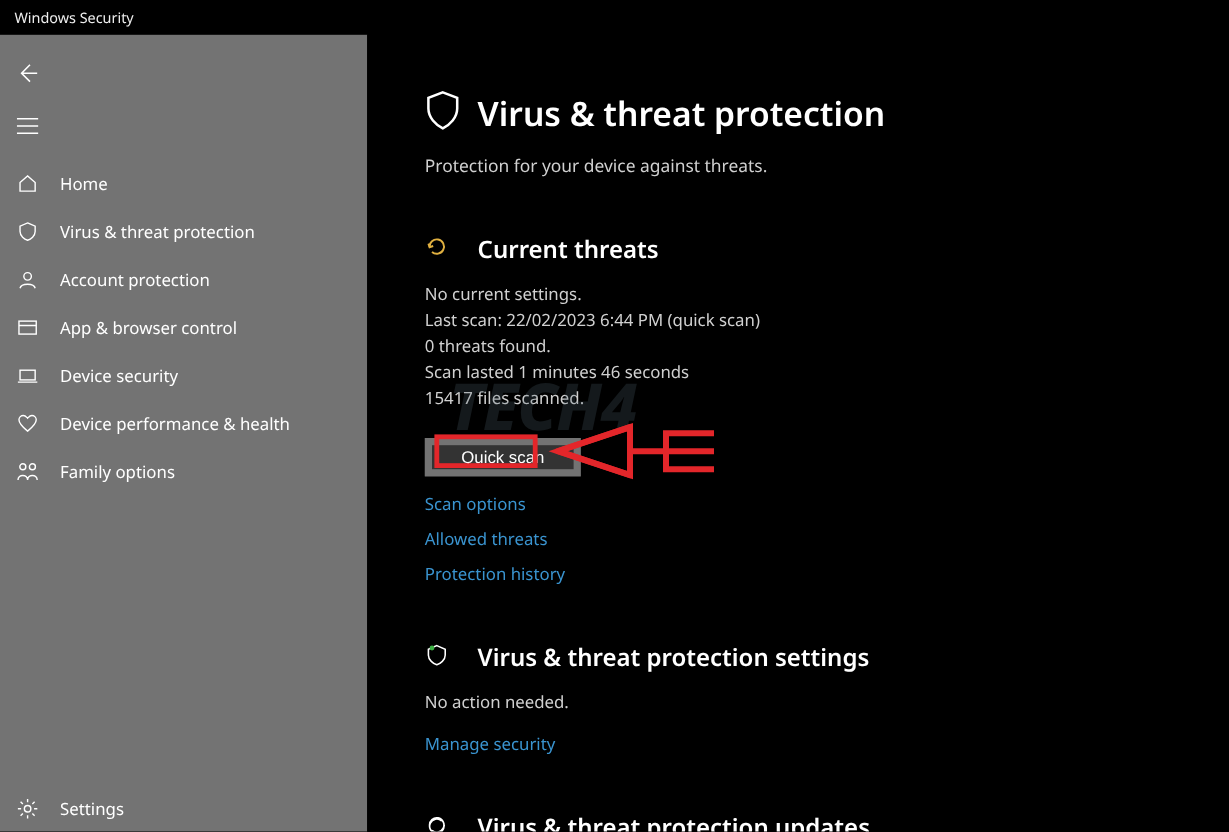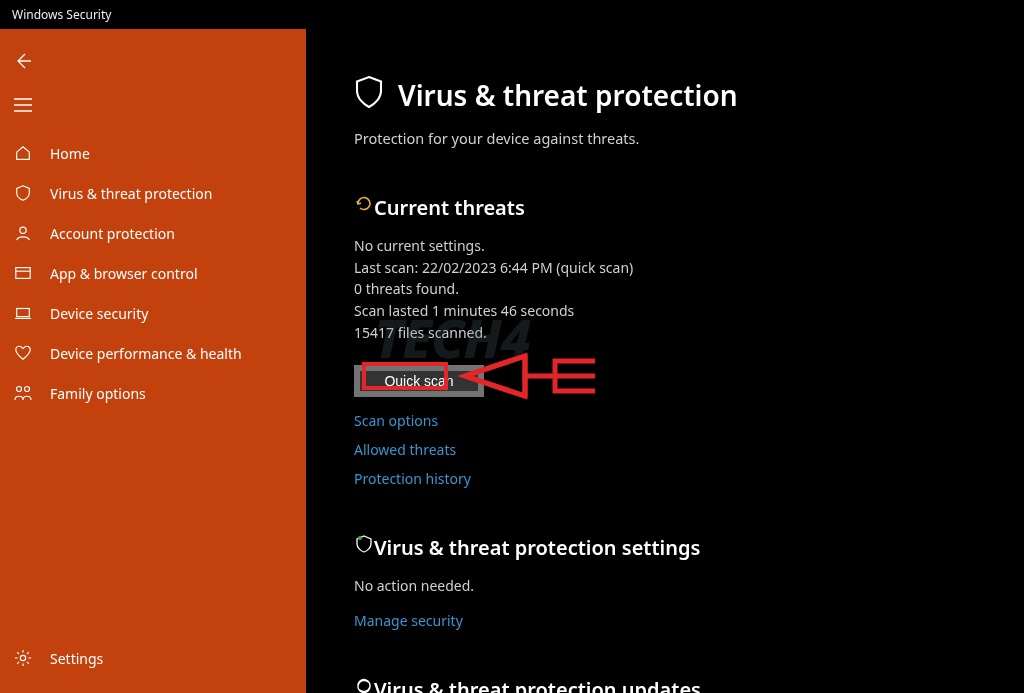--- a/index.html
+++ b/index.html
@@ -8,48 +8,48 @@
     background: #000;
     font-family: "Segoe UI", system-ui, sans-serif;
     color: #fff;
     overflow: hidden;
     position: relative;
   }
   .title-bar { font-size: 12px; padding: 6px 12px; color: #eee; }
   .layout { display: flex; height: calc(100% - 28px); }
   .sidebar {
     width: 306px;
-    background: #c2410c;
+    background: #737373;
     display: flex; flex-direction: column;
     padding-top: 10px;
   }
   .icon-button {
     width: 46px; height: 44px;
     display: flex; align-items: center; justify-content: center;
     cursor: pointer;
   }
   .nav-list { margin-top: 6px; flex: 1; }
   .nav-item {
     display: flex; align-items: center;
     height: 40px; padding-left: 11px;
     cursor: pointer; font-size: 14px;
     gap: 15px;
   }
   .nav-icon { width: 24px; display: flex; justify-content: center; color: #fff; }
   .nav-icon svg { stroke: #fff; fill: none; }
-  .sidebar-bottom { padding-bottom: 16px; }
+  .sidebar-bottom { }
   .main {
     flex: 1; background: #000;
     padding: 46px 0 0 48px;
     overflow-y: hidden;
   }
   .page-header { display:flex; align-items:center; gap:14px; margin-bottom: 14px;}
   .page-header h1 { font-size: 28px; font-weight: 600; }
   .page-subtitle { font-size: 14.5px; color: #d0d0d0; margin-bottom: 46px; }
-  .section-header { display:flex; align-items:flex-start; gap:0; margin-bottom: 14px;}
+  .section-header { display:flex; align-items:flex-end; gap:24px; margin-bottom: 14px;}
   .section-header h2 { font-size: 20px; font-weight: 600; }
   .status-lines { font-size: 14px; color: #d0d0d0; line-height: 1.55; }
   .btn {
     margin-top: 22px;
     display:inline-flex; align-items:center; justify-content:center;
     min-width: 130px; height: 32px; padding: 0 22px;
     border: 6px solid #737373; background: #333; color: #fff;
     font-size: 14px; cursor:pointer;
   }
   .link-list { margin-top: 14px; display:flex; flex-direction: column; gap: 10px; }

